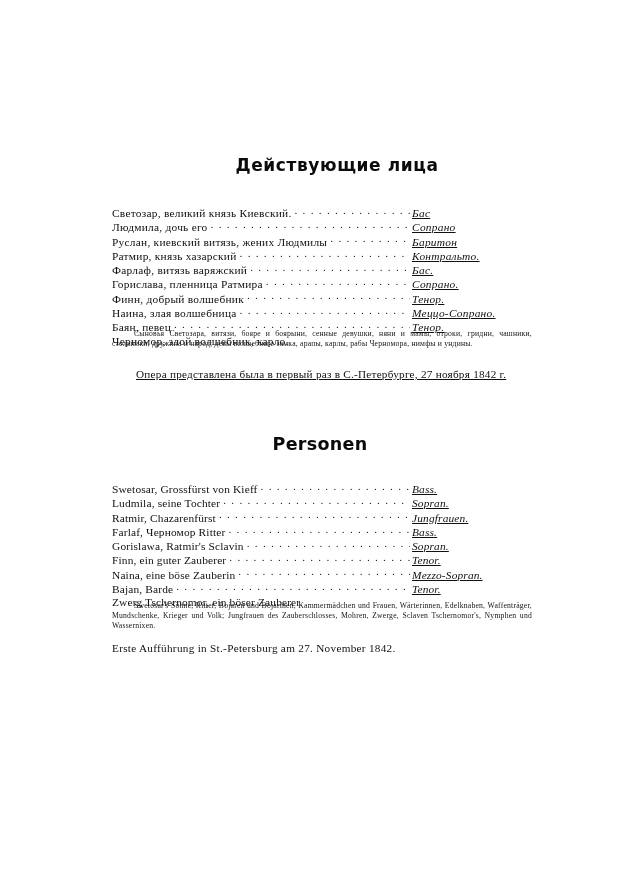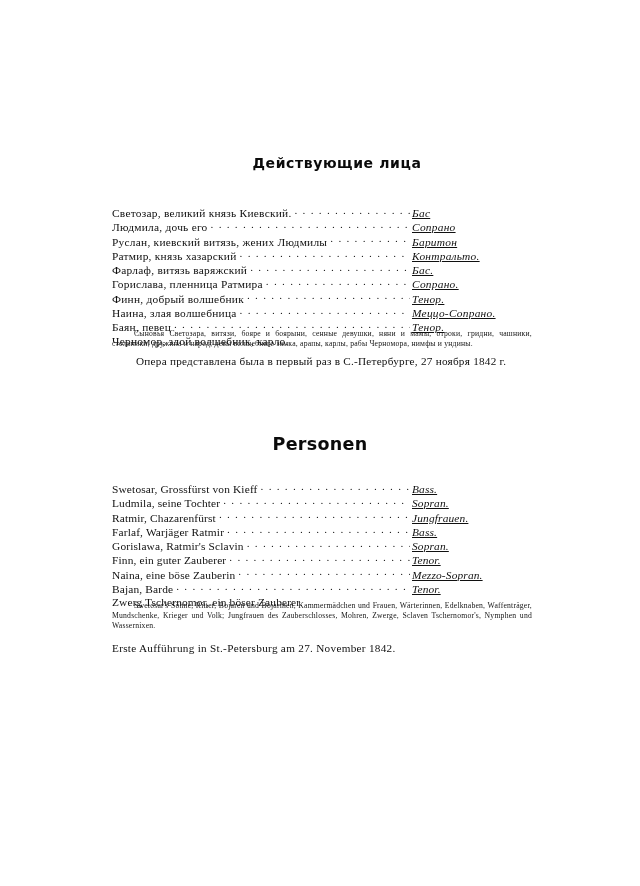--- a/index.html
+++ b/index.html
@@ -23,21 +23,21 @@
     text-align: center;
     font-family: "DejaVu Sans", "Liberation Sans", sans-serif;
     font-weight: bold;
     color: #0b0b0b;
   }
   .heading-ru {
     position: absolute;
     left: 0;
     right: 0;
     top: 155px;
-    font-size: 14px;
+    font-size: 17px;
     letter-spacing: 0.6px;
     padding-left: 34px;
   }
   .heading-de {
     position: absolute;
     left: 0;
     right: 0;
     top: 434px;
     font-size: 17.5px;
     letter-spacing: 0.3px;
@@ -107,21 +107,21 @@
   
   .premiere {
     position: absolute;
     left: 112px;
     width: 420px;
     font-size: 11.2px;
     line-height: 14px;
     letter-spacing: 0.25px;
   }
   .premiere .indent { display: inline-block; width: 24px; }
-  .premiere-ru { top: 354px; }
+  .premiere-ru { top: 367px; text-decoration: underline; }
   .premiere-de {
     top: 641px;
     text-align: left;
     letter-spacing: 0.3px;
   }
 </style>
 </head>
 <body>
 
 <div class="page">
@@ -200,21 +200,21 @@
       <span class="cast-name">Ludmila, seine Tochter</span>
       <span class="cast-leader"></span>
       <span class="cast-voice">Sopran.</span>
     </div>
     <div class="cast-row">
       <span class="cast-name">Ratmir, Chazarenfürst</span>
       <span class="cast-leader"></span>
       <span class="cast-voice">Jungfrauen.</span>
     </div>
     <div class="cast-row">
-      <span class="cast-name">Farlaf, Warjäger Ratmir</span>
+      <span class="cast-name">Farlaf, Черномор Ritter</span>
       <span class="cast-leader"></span>
       <span class="cast-voice">Bass.</span>
     </div>
     <div class="cast-row">
       <span class="cast-name">Gorislawa, Ratmir's Sclavin</span>
       <span class="cast-leader"></span>
       <span class="cast-voice">Sopran.</span>
     </div>
     <div class="cast-row">
       <span class="cast-name">Finn, ein guter Zauberer</span>

